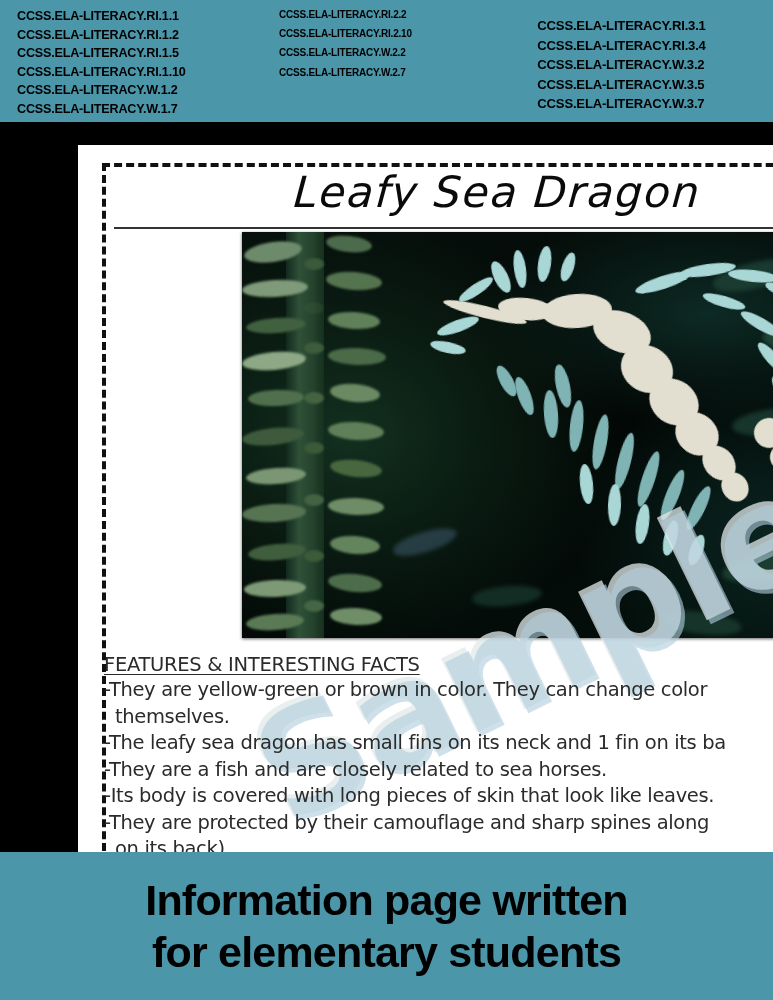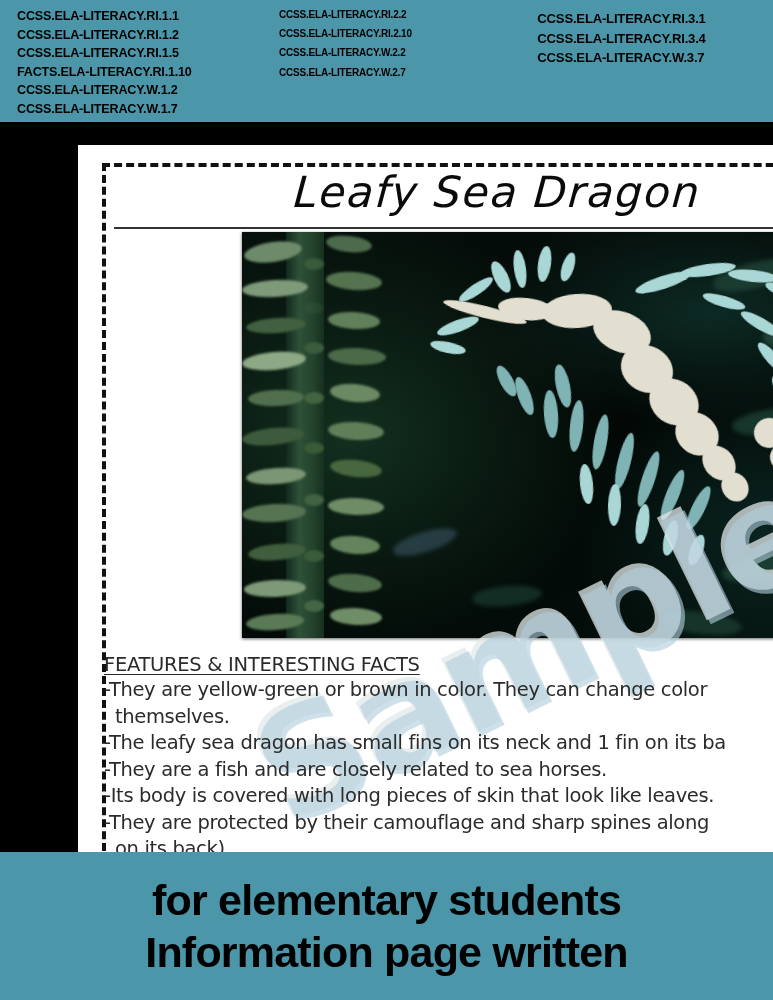--- a/index.html
+++ b/index.html
@@ -15,21 +15,21 @@
   
   .standards-banner{
     position:absolute;left:0;top:0;width:773px;height:122px;
     background:#4b96a9;
     display:flex;
     box-sizing:border-box;
   }
   .std-col{position:relative;}
   .std-col.c1{width:262px;padding-left:17px;padding-top:7px;}
   .std-col.c2{width:258px;padding-left:18px;padding-top:5px;}
-  .std-col.c3{width:253px;padding-left:18px;padding-top:9px;}
+  .std-col.c3{width:253px;padding-left:18px;padding-top:16px;}
   .std-item{
     font-weight:bold;color:#000;white-space:nowrap;
     letter-spacing:-0.2px;
   }
   .c1 .std-item{font-size:12.6px;line-height:18.6px;}
   .c2 .std-item{font-size:10px;line-height:19.2px;}
   .c3 .std-item{font-size:13.1px;line-height:19.6px;}
 
   
   .page-area{
@@ -173,35 +173,37 @@
 <body>
 
 <div id="root">
 
   <div class="standards-banner">
 
     <div class="std-col c1">
       <div class="std-item">CCSS.ELA-LITERACY.RI.1.1</div>
       <div class="std-item">CCSS.ELA-LITERACY.RI.1.2</div>
       <div class="std-item">CCSS.ELA-LITERACY.RI.1.5</div>
-      <div class="std-item">FACTS.ELA-LITERACY.RI.1.10</div>
+      <div class="std-item">CCSS.ELA-LITERACY.RI.1.10</div>
       <div class="std-item">CCSS.ELA-LITERACY.W.1.2</div>
       <div class="std-item">CCSS.ELA-LITERACY.W.1.7</div>
     </div>
 
     <div class="std-col c2">
       <div class="std-item">CCSS.ELA-LITERACY.RI.2.2</div>
       <div class="std-item">CCSS.ELA-LITERACY.RI.2.10</div>
       <div class="std-item">CCSS.ELA-LITERACY.W.2.2</div>
       <div class="std-item">CCSS.ELA-LITERACY.W.2.7</div>
     </div>
 
     <div class="std-col c3">
       <div class="std-item">CCSS.ELA-LITERACY.RI.3.1</div>
       <div class="std-item">CCSS.ELA-LITERACY.RI.3.4</div>
+      <div class="std-item">CCSS.ELA-LITERACY.W.3.2</div>
+      <div class="std-item">CCSS.ELA-LITERACY.W.3.5</div>
       <div class="std-item">CCSS.ELA-LITERACY.W.3.7</div>
     </div>
 
   </div>
 
   <div class="gutter-top"></div>
   <div class="gutter-left"></div>
 
   <div class="page-area">
 
@@ -318,17 +320,17 @@
       <div class="fact-line">-The leafy sea dragon has small fins on its neck and 1 fin on its ba</div>
       <div class="fact-line">-They are a fish and are closely related to sea horses.</div>
       <div class="fact-line">-Its body is covered with long pieces of skin that look like leaves.</div>
       <div class="fact-line">-They are protected by their camouflage and sharp spines along</div>
       <div class="fact-line indent">on its back).</div>
     </div>
 
   </div>
 
   <div class="bottom-banner">
+    <div class="bb-line">Information page written</div>
     <div class="bb-line">for elementary students</div>
-    <div class="bb-line">Information page written</div>
   </div>
 
 </div>
 
 </body></html>

